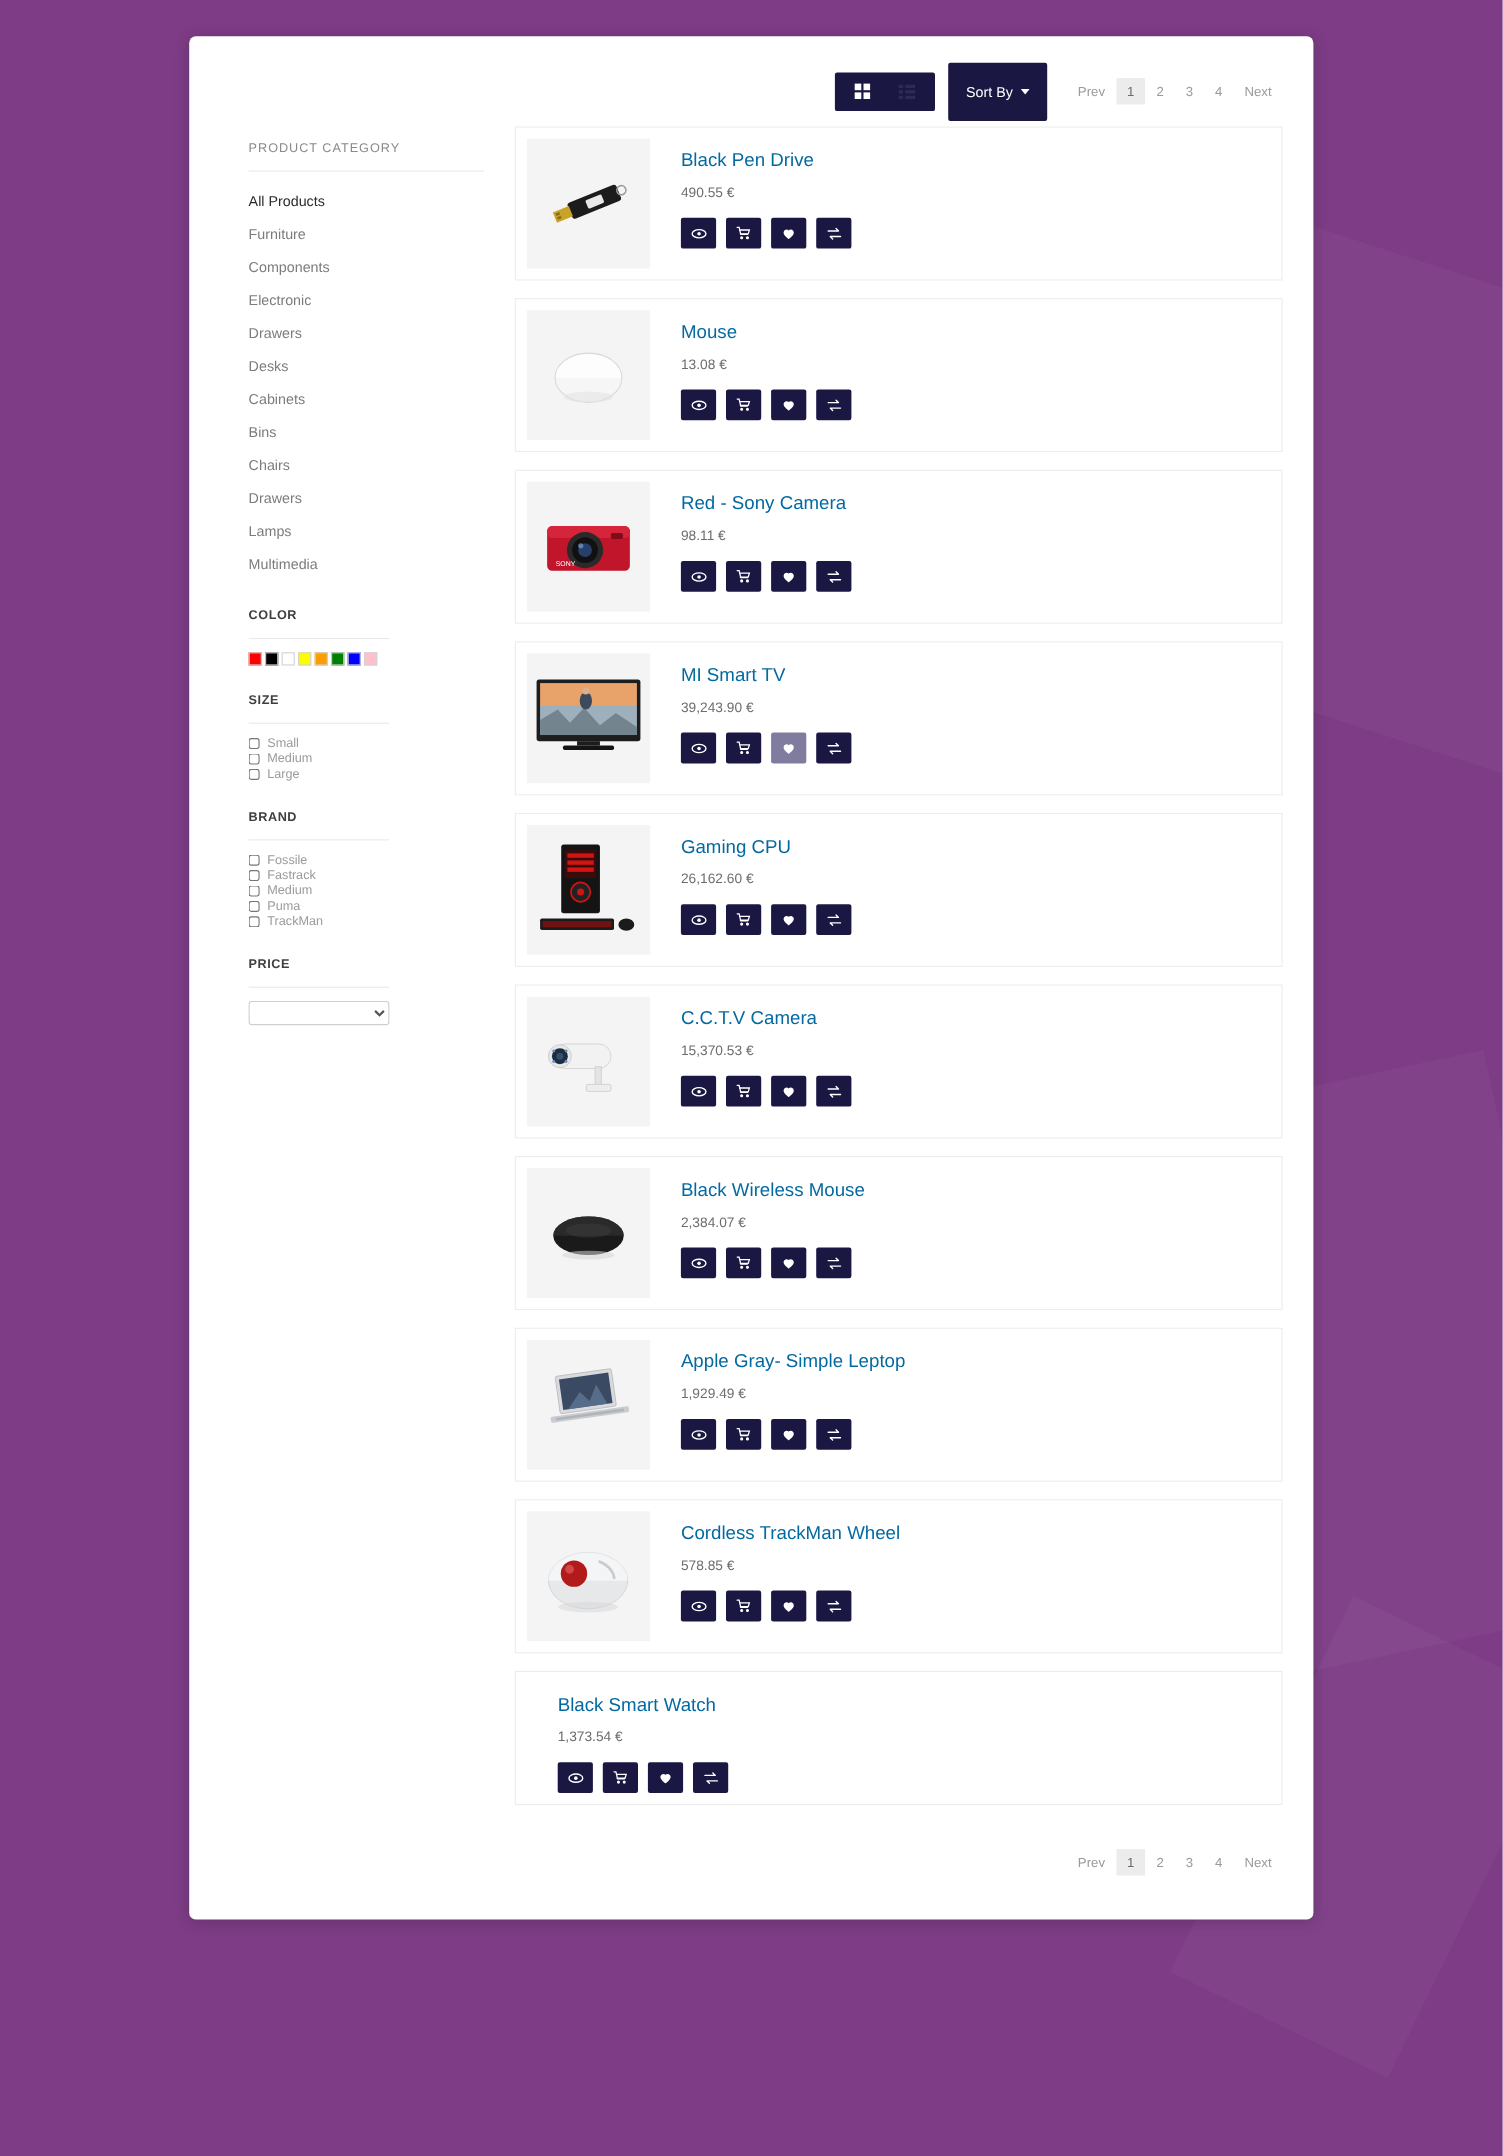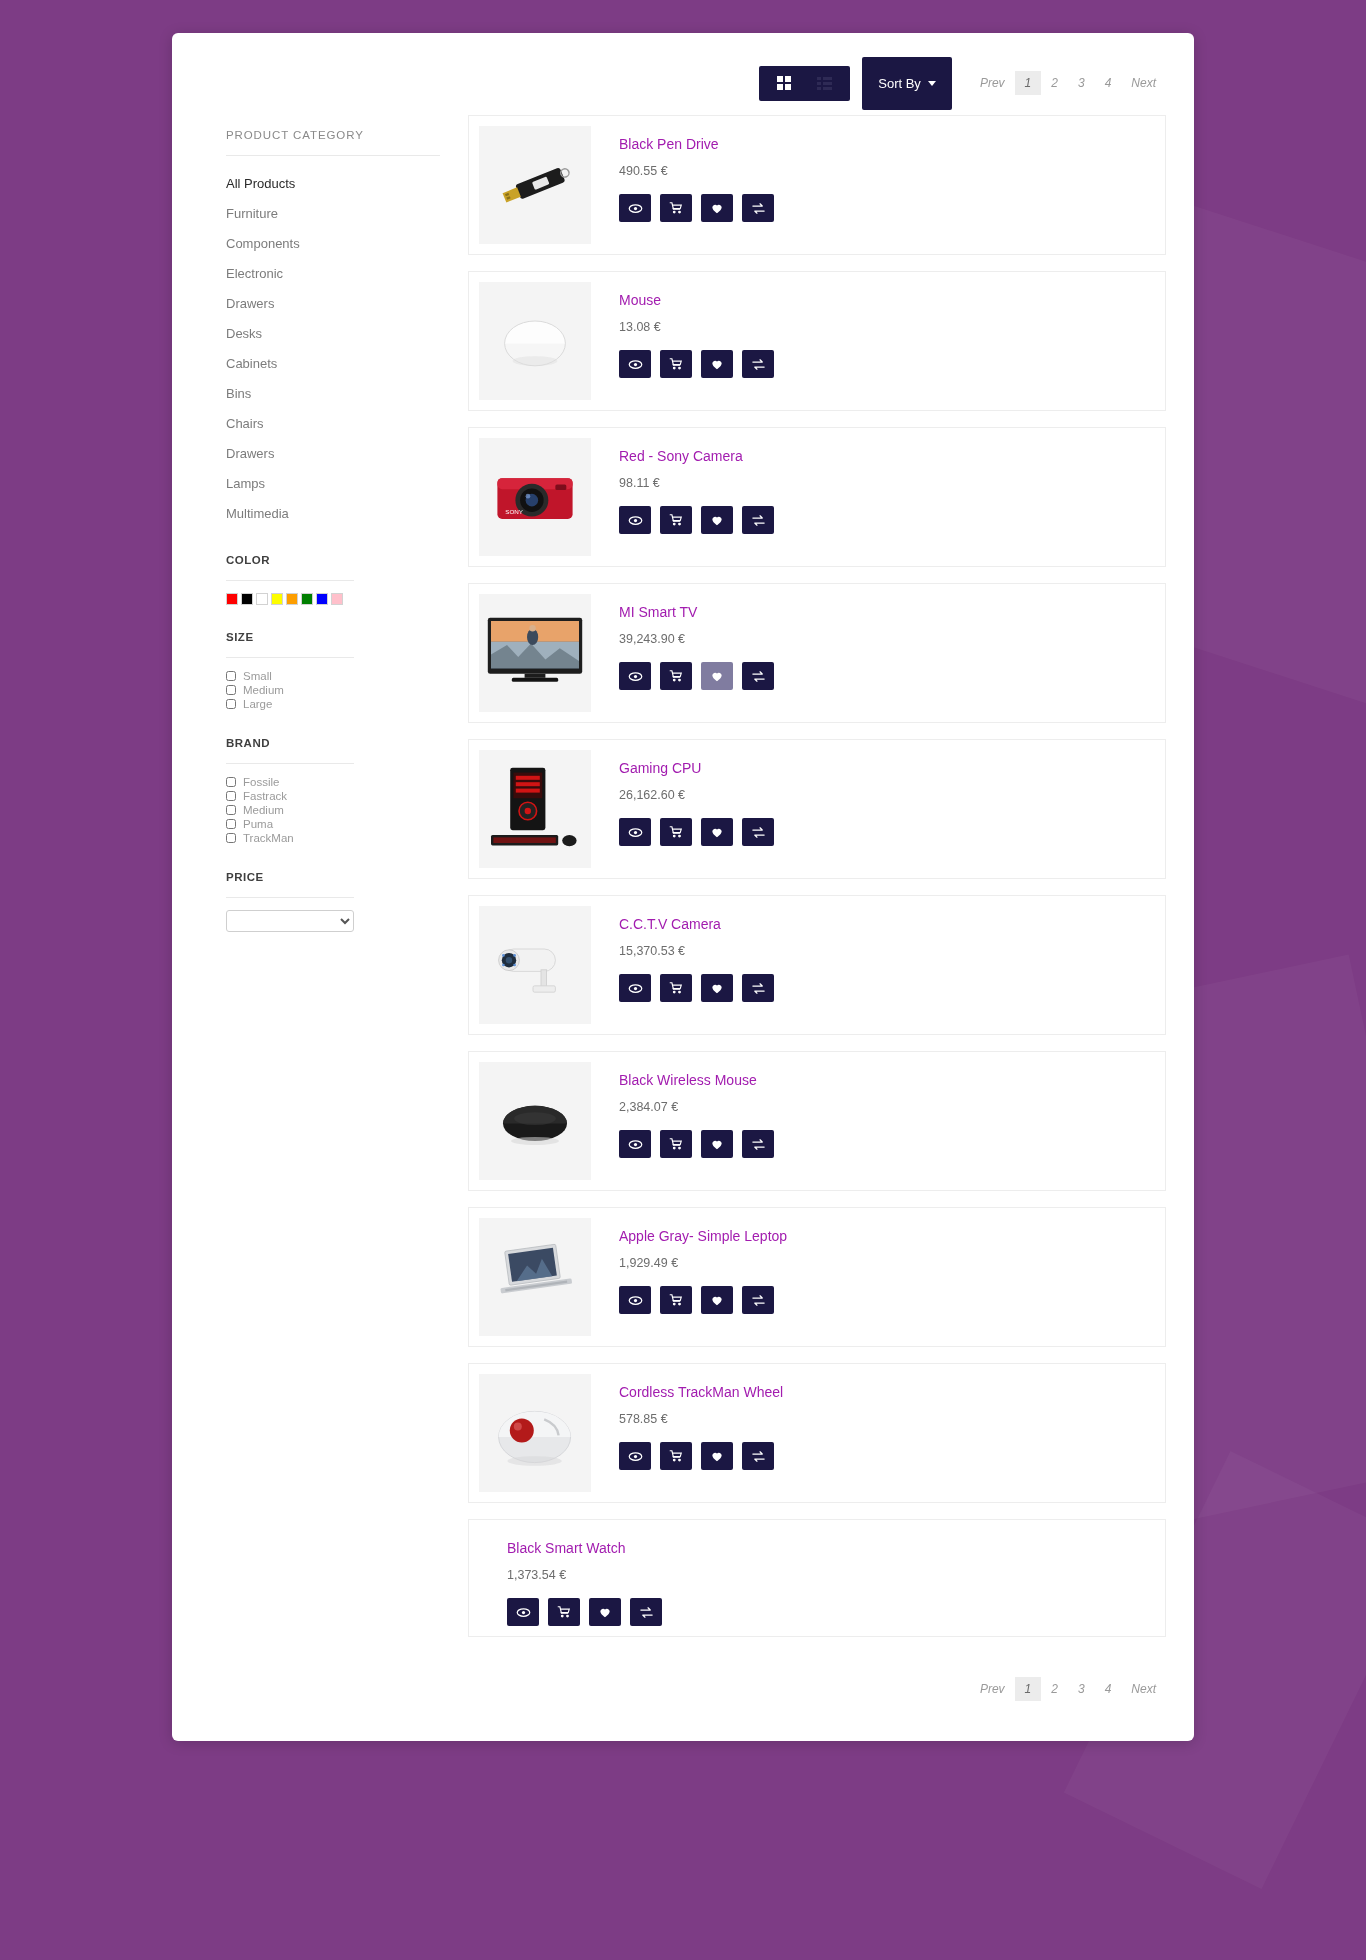--- a/index.html
+++ b/index.html
@@ -70,21 +70,21 @@
     font-family: "Liberation Sans", sans-serif;
     cursor: pointer;
     border-radius: 2px;
     display: flex;
     align-items: center;
     gap: 7px;
   }
   .caret { width: 0; height: 0; border-left: 4px solid transparent; border-right: 4px solid transparent; border-top: 5px solid #ffffff; }
 
   
-  .pager { display: flex; align-items: center; margin-left: 18px; font-size: 12px; font-style: italic; }
+  .pager { display: flex; align-items: center; margin-left: 18px; font-size: 12px; }
   .pager a {
     color: #9a9a9a;
     text-decoration: none;
     padding: 5px 10px;
     cursor: pointer;
   }
   .pager a.num { min-width: 26px; text-align: center; }
   .pager a.active { background: #ececec; color: #6b6b6b; }
   .pager-bottom { justify-content: flex-end; padding: 24px 28px 0 0; display: flex; }
 
@@ -152,21 +152,21 @@
     flex: 0 0 112px;
     background: #f4f4f4;
     display: flex;
     align-items: center;
     justify-content: center;
     overflow: hidden;
   }
   .thumb svg { display: block; }
 
   .pinfo { padding: 10px 0 0 28px; }
-  .pname { font-size: 14px; color: #a21caf; margin-bottom: 12px; }
+  .pname { font-size: 17px; color: #0369a1; margin-bottom: 12px; }
   .pprice { font-size: 12.5px; color: #6d6d6d; margin-bottom: 16px; }
 
   .actions { display: flex; gap: 9px; }
   .act-btn {
     width: 32px;
     height: 28px;
     background: #1b1743;
     border: none;
     border-radius: 2px;
     cursor: pointer;

